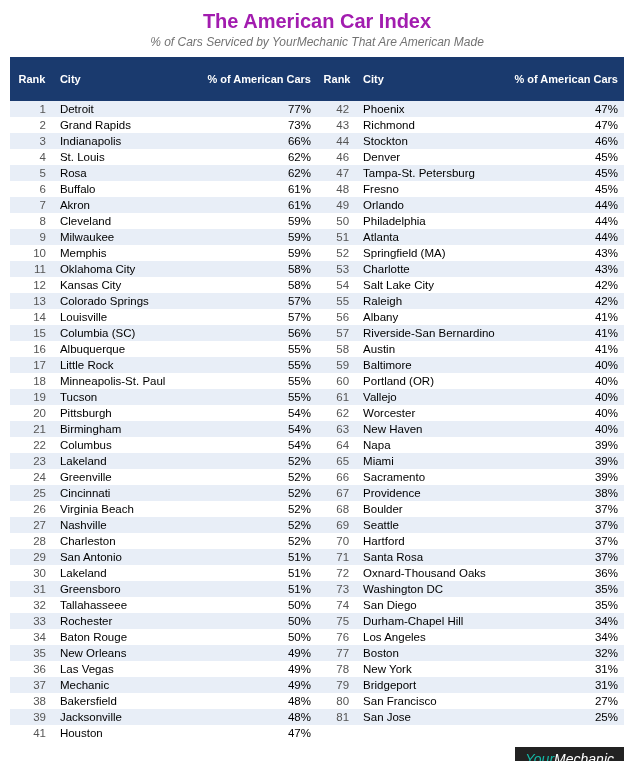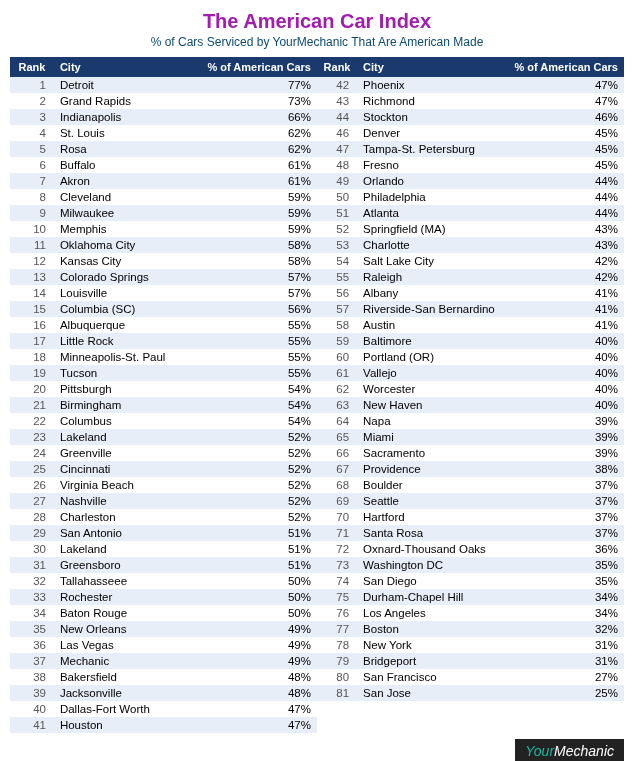--- a/index.html
+++ b/index.html
@@ -15,39 +15,40 @@
       text-align: center;
       margin-bottom: 8px;
     }
     .header h1 {
       font-size: 20px;
       font-weight: bold;
       color: #a21caf;
     }
     .header p {
       font-size: 12px;
-      color: #0c4a6e;
+      color: #737373;
       margin-top: 2px;
+      font-style: italic;
     }
     .tables-container {
       display: flex;
       gap: 0;
       width: 100%;
     }
     .table-section {
       flex: 1;
     }
     table {
       width: 100%;
       border-collapse: collapse;
     }
     thead tr th {
       background: #1a3a6e;
       color: #fff;
-      padding: 4px 6px;
+      padding: 16px 6px;
       text-align: left;
       font-size: 11px;
       font-weight: bold;
       white-space: nowrap;
       margin-left: 8px;
     }
     thead tr th:last-child {
       text-align: right;
     }
     thead tr th:first-child {
@@ -298,25 +299,20 @@
             <tr class="even-row">
       <td>38</td>
       <td>Bakersfield</td>
       <td>48%</td>
     </tr>
             <tr class="odd-row">
       <td>39</td>
       <td>Jacksonville</td>
       <td>48%</td>
     </tr>
-            <tr class="even-row">
-      <td>40</td>
-      <td>Dallas-Fort Worth</td>
-      <td>47%</td>
-    </tr>
             <tr class="odd-row">
       <td>41</td>
       <td>Houston</td>
       <td>47%</td>
     </tr>
           </tbody>
       </table>
     </div>
 
     <div class="table-section">

